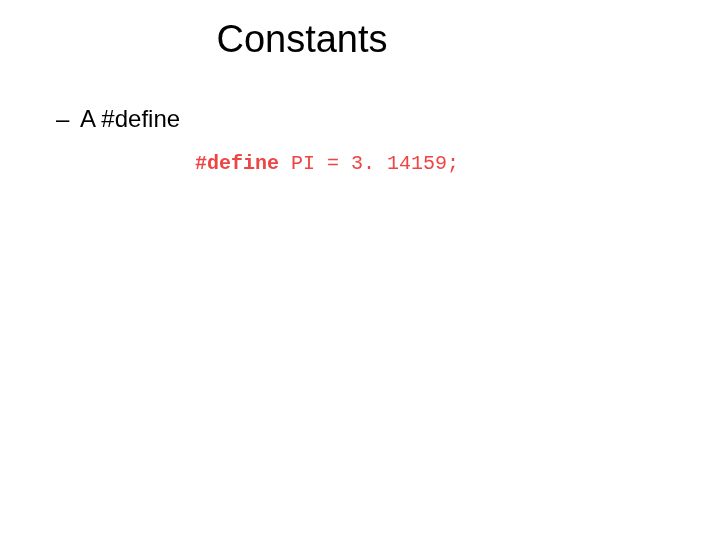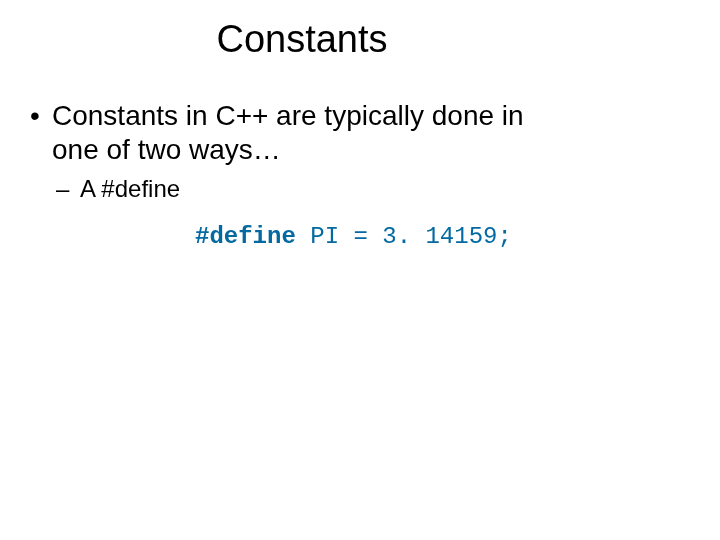--- a/index.html
+++ b/index.html
@@ -53,40 +53,39 @@
   }
   .bullet-l2::before {
     content: "–";
     position: absolute;
     left: 4px;
     top: 0;
     font-size: 24px;
   }
   .code-line {
     font-family: "Courier New", Courier, monospace;
-    font-size: 24px;
-    color: #0369a1;
+    font-size: 20px;
+    color: #ef4444;
     margin: 18px 0 26px 0;
     padding-left: 165px;
     white-space: pre;
   }
   .code-bold {
     font-weight: bold;
   }
 </style>
 </head>
 <body>
 
 <div class="slide">
 
   <div class="title">Constants</div>
 
   <div class="body">
 
-    <div class="bullet-l1">Constants in C++ are typically done in one of two ways…</div>
 
     <div class="bullet-l2">A #define</div>
 
     <div class="code-line"><span class="code-bold">#define</span><span> PI = 3. 14159;</span></div>
 
 
 
   </div>
 
 </div>

